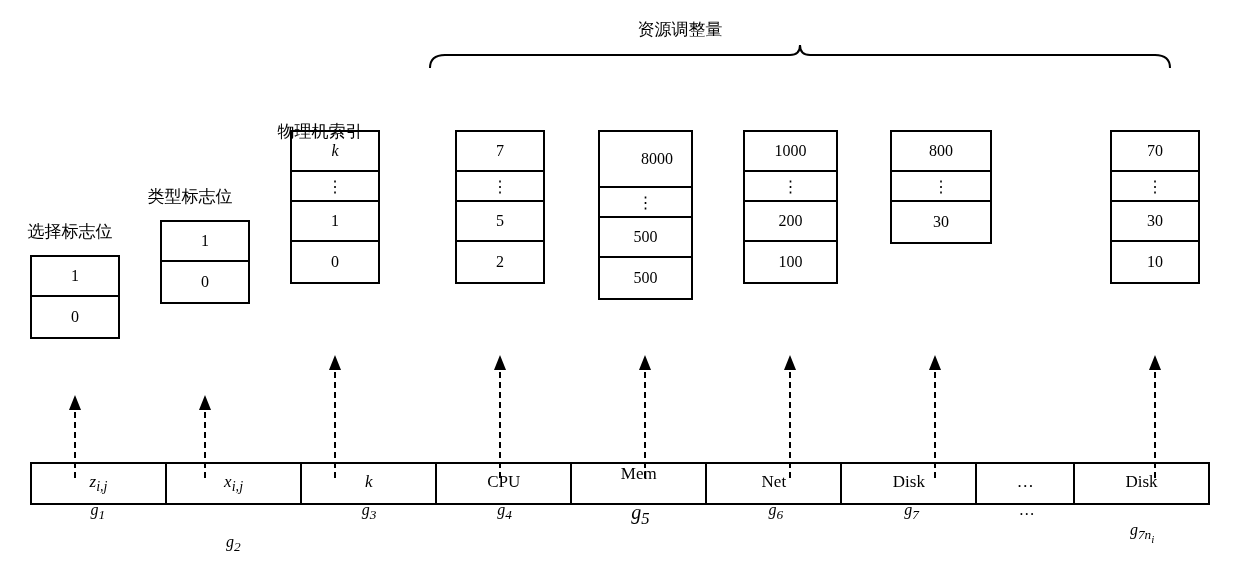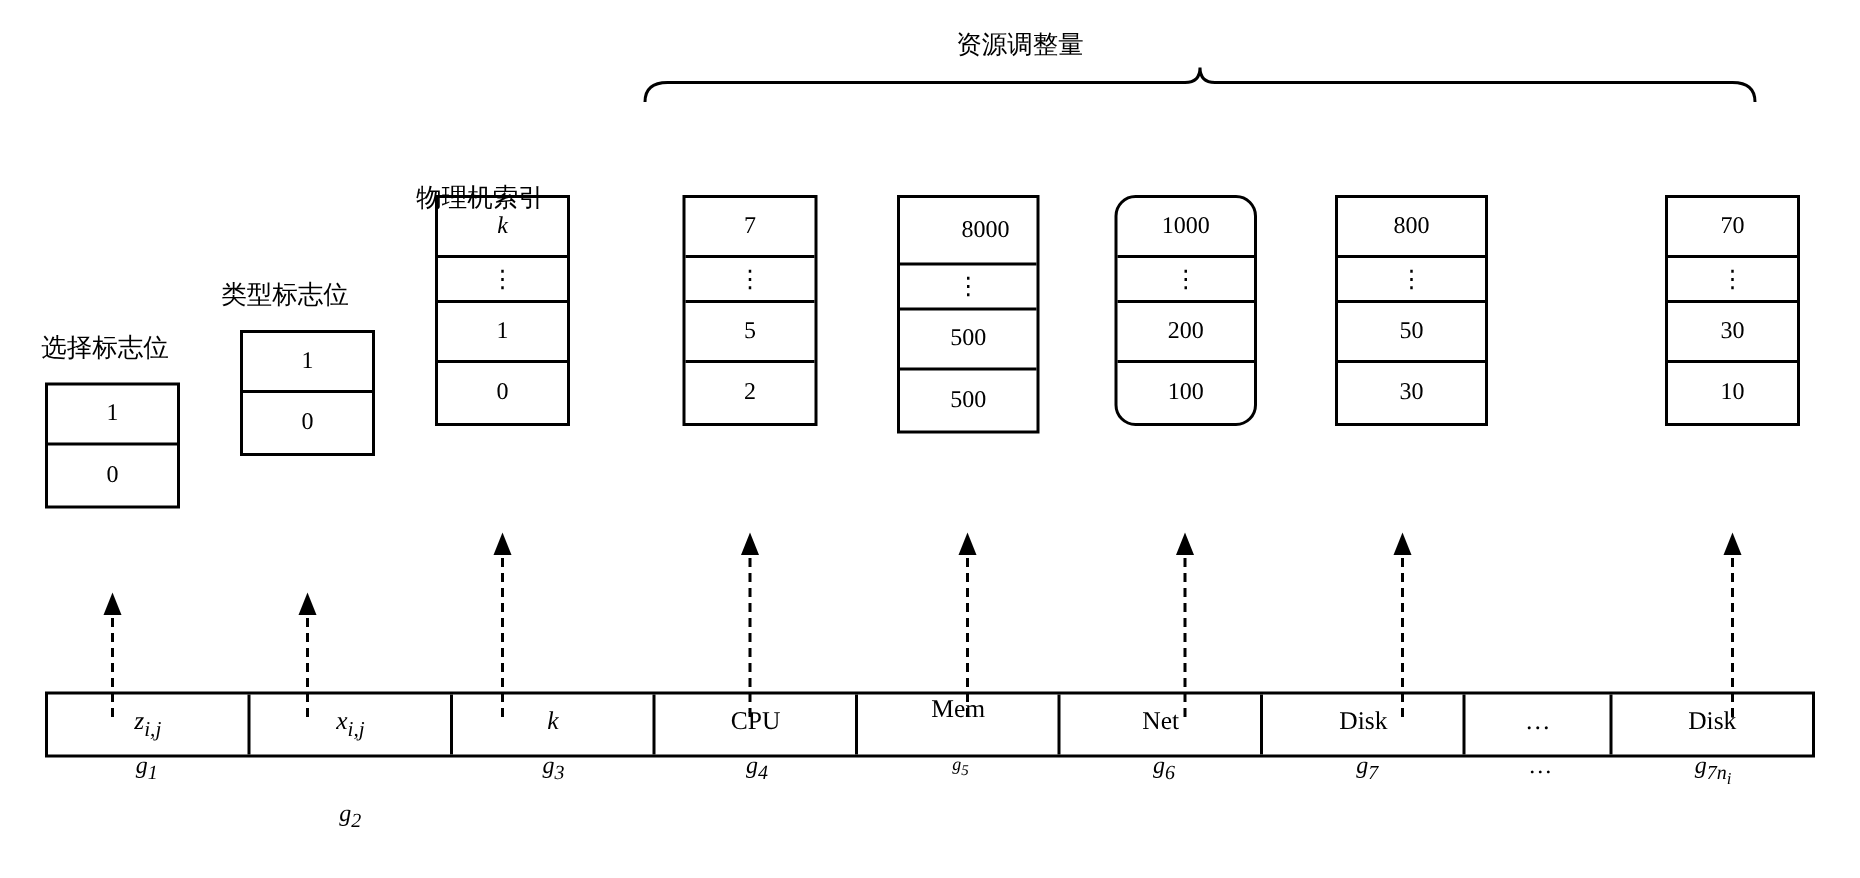--- a/index.html
+++ b/index.html
@@ -114,37 +114,36 @@
   </div>
 
   <div class="stack" style="left:455px; top:130px; width:90px;">
     <div class="stack-cell" style="height:40px;">7</div>
     <div class="stack-cell" style="height:30px;">⋮</div>
     <div class="stack-cell" style="height:40px;">5</div>
     <div class="stack-cell" style="height:40px;">2</div>
   </div>
 
   <div class="stack" style="left:598px; top:130px; width:95px;">
-    <div class="stack-cell" style="height:45px;padding-left:25px;">8000</div>
+    <div class="stack-cell" style="height:56px;padding-left:25px;">8000</div>
     <div class="stack-cell" style="height:30px;">⋮</div>
     <div class="stack-cell" style="height:40px;">500</div>
     <div class="stack-cell" style="height:40px;">500</div>
   </div>
 
-  <div class="stack" style="left:743px; top:130px; width:95px;border-radius:14px;">
+  <div class="stack" style="left:743px; top:130px; width:95px;">
     <div class="stack-cell" style="height:40px;">1000</div>
     <div class="stack-cell" style="height:30px;">⋮</div>
     <div class="stack-cell" style="height:40px;">200</div>
     <div class="stack-cell" style="height:40px;">100</div>
   </div>
 
   <div class="stack" style="left:890px; top:130px; width:102px;justify-content:flex-end;">
     <div class="stack-cell" style="height:40px;">800</div>
     <div class="stack-cell" style="height:30px;">⋮</div>
-    <div class="stack-cell" style="height:40px;">50</div>
     <div class="stack-cell" style="height:40px;">30</div>
   </div>
 
   <div class="stack" style="left:1110px; top:130px; width:90px;">
     <div class="stack-cell" style="height:40px;">70</div>
     <div class="stack-cell" style="height:30px;">⋮</div>
     <div class="stack-cell" style="height:40px;">30</div>
     <div class="stack-cell" style="height:40px;">10</div>
   </div>
 
@@ -171,20 +170,20 @@
     <div style="flex:0.7; border-right:2px solid #000; padding:8px 4px; text-align:center; font-size:17px;">…</div>
 
     <div style="flex:1; padding:8px 4px; text-align:center; font-size:17px;">Disk</div>
   </div>
 
   <div style="position:absolute; bottom:30px; left:30px; right:30px; display:flex;">
     <div style="flex:1; text-align:center; font-size:16px; font-style:italic;">g<sub>1</sub></div>
     <div style="flex:1; text-align:center; font-size:16px; font-style:italic;margin-top:32px;">g<sub>2</sub></div>
     <div style="flex:1; text-align:center; font-size:16px; font-style:italic;">g<sub>3</sub></div>
     <div style="flex:1; text-align:center; font-size:16px; font-style:italic;">g<sub>4</sub></div>
-    <div style="flex:1; text-align:center; font-size:12px; font-style:italic;">g<sub>5</sub></div>
+    <div style="flex:1; text-align:center; font-size:20px; font-style:italic;">g<sub>5</sub></div>
     <div style="flex:1; text-align:center; font-size:16px; font-style:italic;">g<sub>6</sub></div>
     <div style="flex:1; text-align:center; font-size:16px; font-style:italic;">g<sub>7</sub></div>
     <div style="flex:0.7; text-align:center; font-size:16px;">…</div>
-    <div style="flex:1; text-align:center; font-size:16px; font-style:italic;">g<sub>7n<sub>i</sub></sub></div>
+    <div style="flex:1; text-align:center; font-size:16px; font-style:italic;margin-top:20px;">g<sub>7n<sub>i</sub></sub></div>
   </div>
 
 </div>
 
 </body></html>

